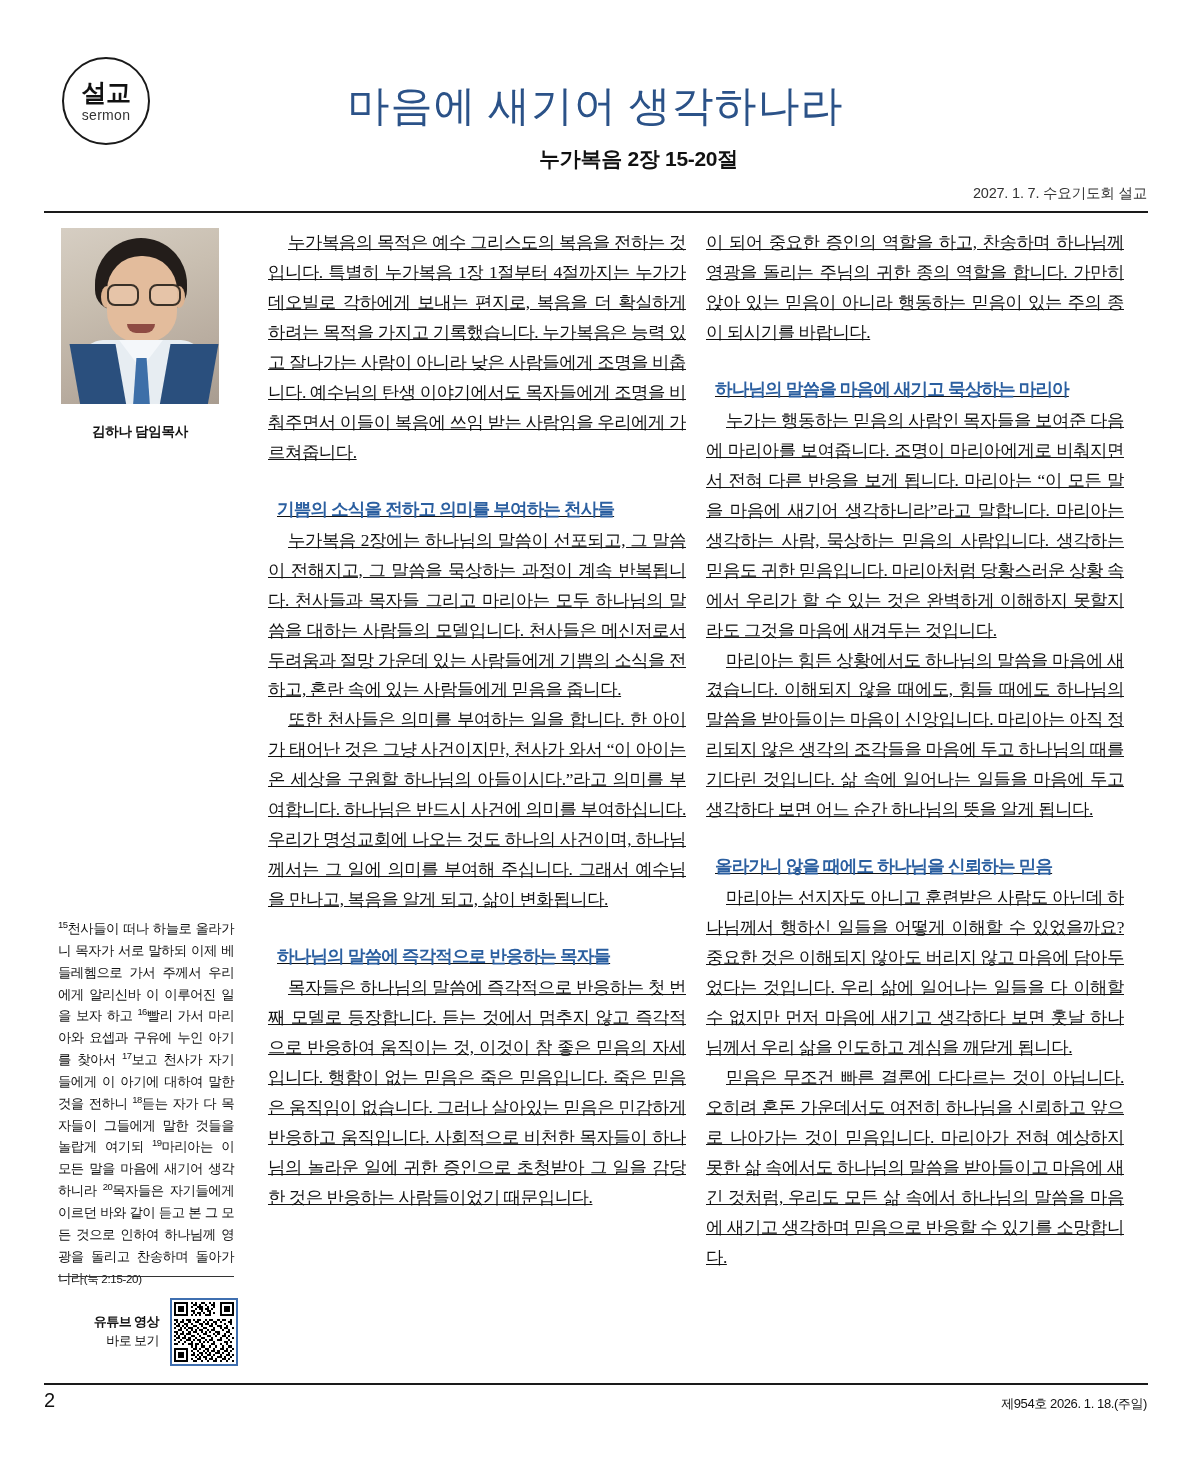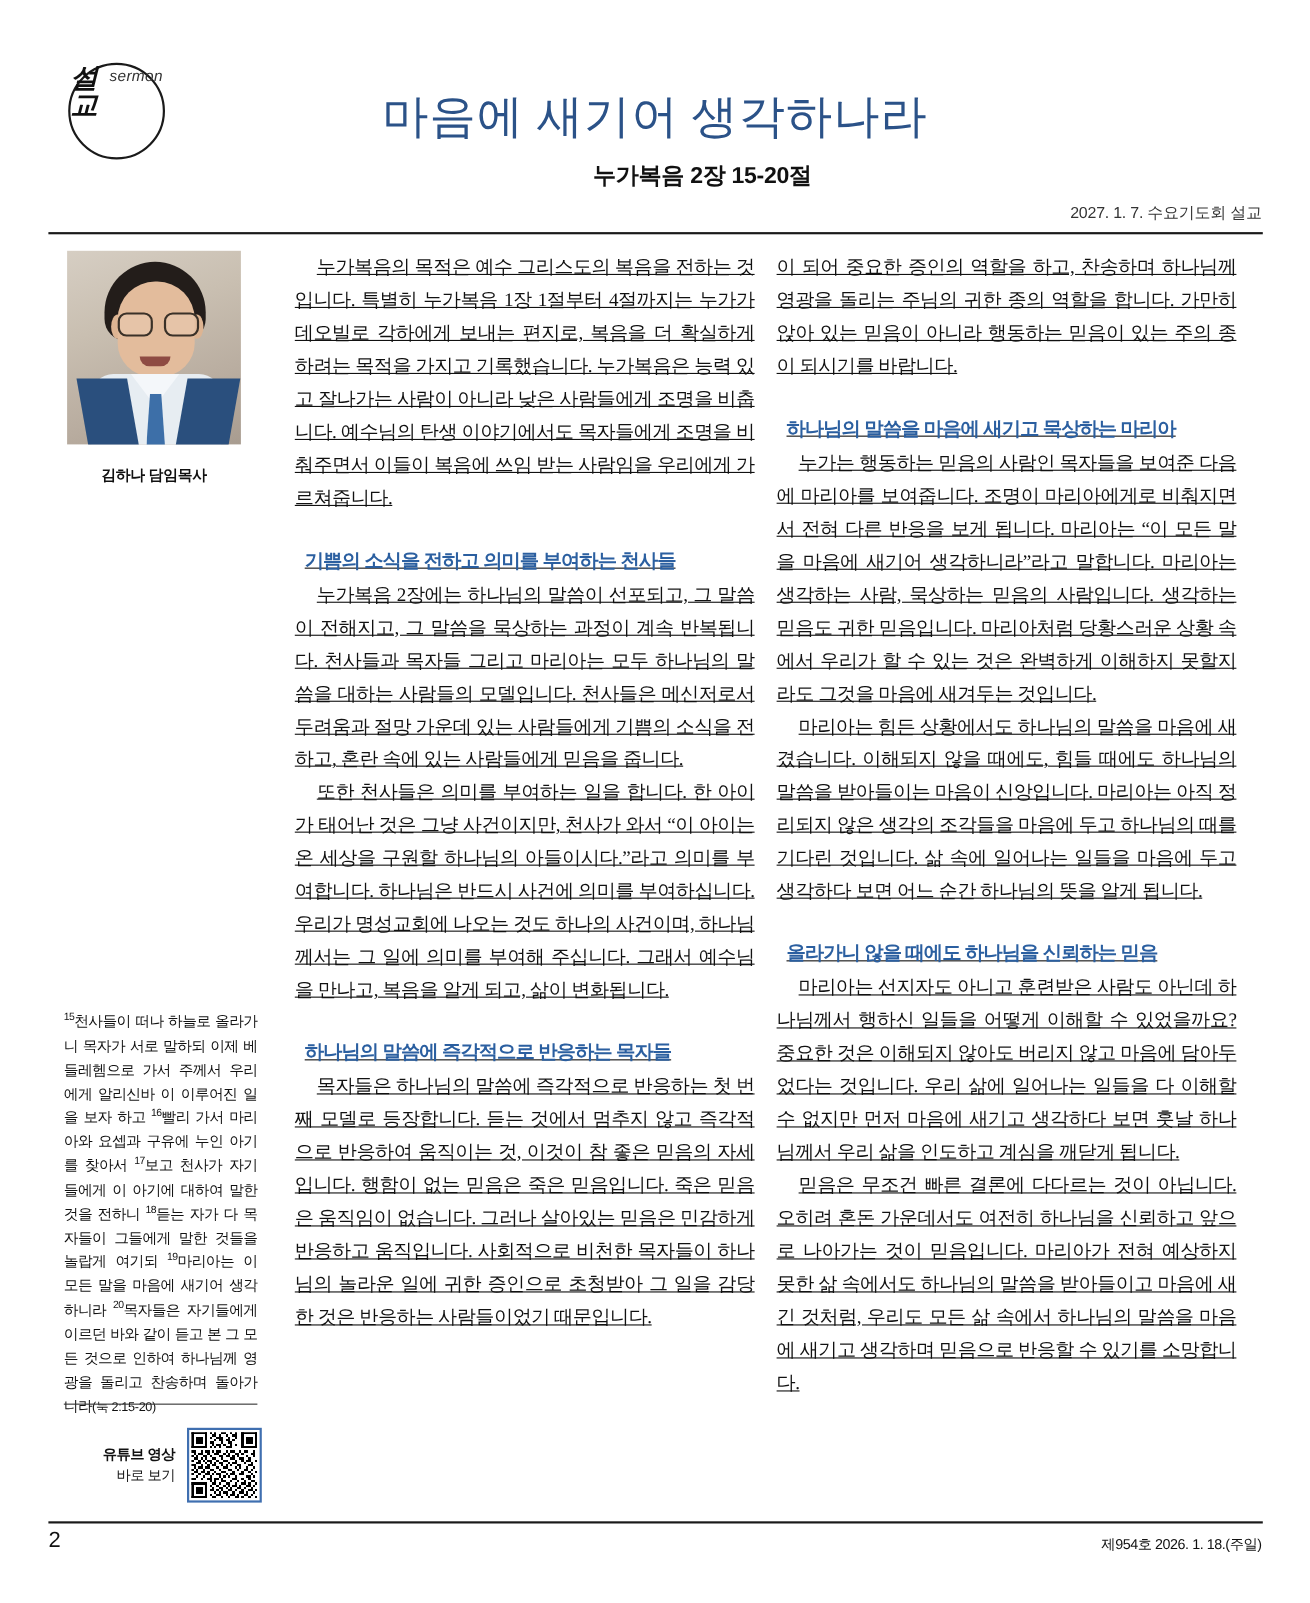--- a/index.html
+++ b/index.html
@@ -29,24 +29,24 @@
   }
   .sermon-badge {
     position: absolute;
     left: 62px;
     top: 57px;
     width: 84px;
     height: 84px;
     border: 2px solid #1a1a1a;
     border-radius: 50%;
     display: flex;
-    flex-direction: row;
+    flex-direction: column;
+    align-items: center;
     justify-content: center;
     line-height: 1;
-    font-style: italic;
   }
   .sermon-badge .ko {
     font-family: "Liberation Sans", "DejaVu Sans", sans-serif;
     font-weight: bold;
     font-size: 25px;
     letter-spacing: -0.5px;
     color: #111;
   }
   .sermon-badge .en {
     font-family: "Liberation Sans", "DejaVu Sans", sans-serif;
@@ -238,21 +238,21 @@
     position: absolute;
     left: 58px;
     top: 1298px;
     width: 180px;
     display: flex;
     align-items: center;
     justify-content: flex-end;
     gap: 11px;
   }
   .youtube-label {
-    font-family: Liberation Sans, sans-serif;
+    font-family: Liberation Serif, serif;
     font-size: 13px;
     line-height: 1.45;
     color: #111;
     text-align: right;
     letter-spacing: -0.5px;
   }
   .youtube-label .l1 { font-weight: bold; display: block; }
   .youtube-label .l2 { font-weight: normal; display: block; }
   .qr-box {
     width: 68px;

